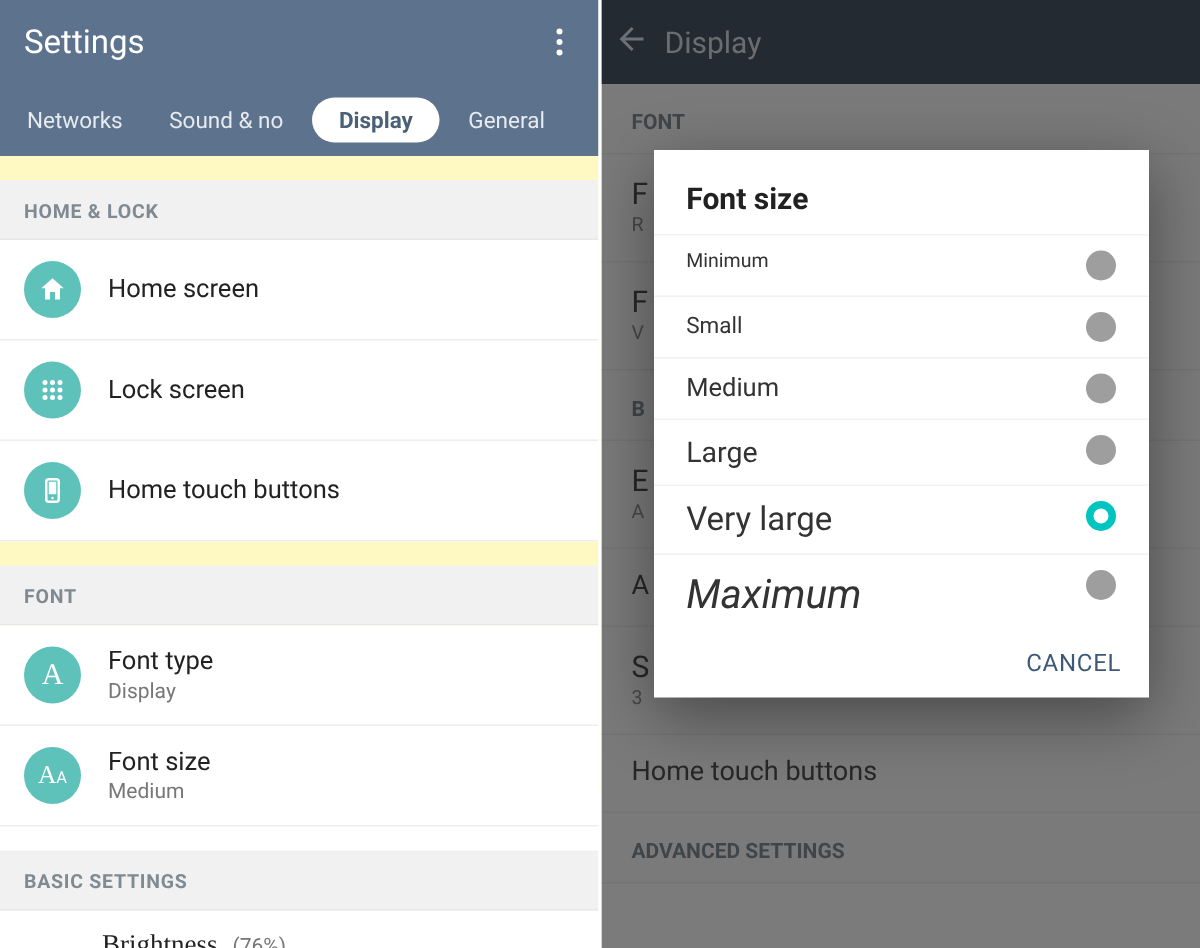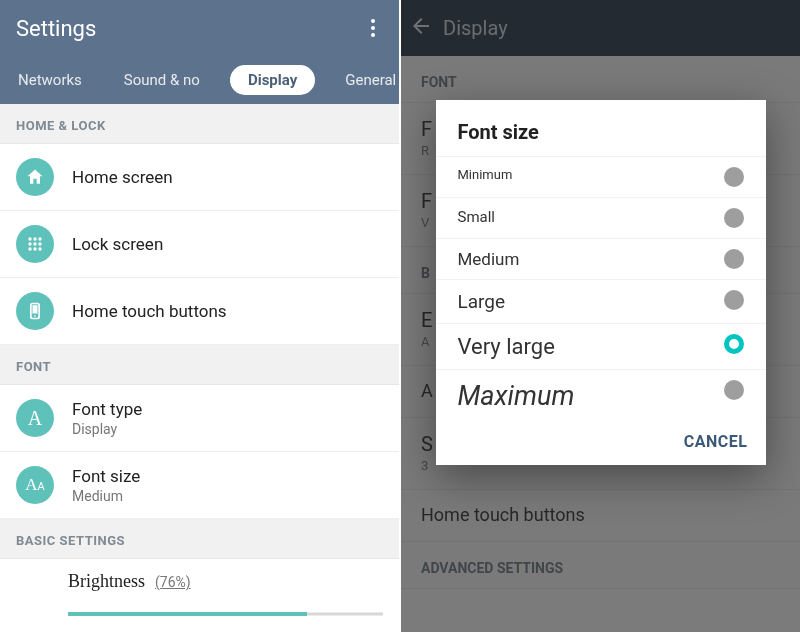--- a/index.html
+++ b/index.html
@@ -5,25 +5,25 @@
   * { box-sizing: border-box; margin: 0; padding: 0; font-family: Roboto, "Helvetica Neue", Arial, sans-serif; }
   body { width: 800px; height: 632px; overflow: hidden; display: flex; background: #fff; }
 
   
   .left { width: 399px; height: 532px; display: flex; flex-direction: column; background: #fef9c3; }
   .left-header { background: #5d738d; color: #fff; }
   .title-row { display: flex; align-items: center; justify-content: space-between; height: 56px; padding: 0 12px 0 16px; }
   .title { font-size: 22px; font-weight: 400; }
   .more-icon { width: 28px; height: 28px; display: flex; flex-direction: column; align-items: center; justify-content: center; gap: 3px; }
   .more-icon span { width: 4px; height: 4px; border-radius: 50%; background: #fff; }
-  .tabs { display: flex; align-items: center; height: 48px; padding: 0 6px; gap: 18px; overflow: hidden; }
+  .tabs { display: flex; align-items: center; height: 48px; padding: 0 6px; gap: 7px; overflow: hidden; }
   .tab { color: rgba(255,255,255,0.85); font-size: 15px; padding: 8px 12px; white-space: nowrap; }
   .tab.active { background: #fff; color: #4b5f77; border-radius: 18px; font-weight: 700; padding: 6px 18px; }
 
-  .section-header { background: #f1f1f1; color: #7f8a93; font-size: 13px; font-weight: 700; letter-spacing: 0.5px; padding: 14px 16px 10px; border-bottom: 1px solid #e7e7e7; }
+  .section-header { background: #f1f1f1; color: #7f8a93; font-size: 13px; font-weight: 700; letter-spacing: 0.5px; padding: 14px 16px 10px; border-bottom: 1px solid #e7e7e7; margin-top: 16px; }
   .list { background: #fff; }
   .item { display: flex; align-items: center; padding: 14px 16px; border-bottom: 1px solid #eee; gap: 18px; }
   .icon-circle { width: 38px; height: 38px; border-radius: 50%; background: #5ec2bb; color: #fff; display: flex; align-items: center; justify-content: center; flex-shrink: 0; }
   .icon-circle svg { width: 20px; height: 20px; fill: #fff; }
   .icon-circle .glyph { font-family: Georgia, 'Times New Roman', serif; font-size: 20px; color: #fff; }
   .item-text { display: flex; flex-direction: column; }
   .item-primary { font-size: 17px; color: #222; }
   .item-secondary { font-size: 14px; color: #777; margin-top: 2px; }
 
   .brightness { padding: 12px 16px 0 68px; }
@@ -54,21 +54,21 @@
   .dialog { width: 330px; background: #fff; box-shadow: 0 12px 40px rgba(0,0,0,0.4); }
   .dialog-title { font-size: 20px; font-weight: 700; color: #212121; padding: 20px 22px 12px; }
   .opt { display: flex; justify-content: space-between; padding: 10px 22px; border-top: 1px solid #f2f2f2; }
   .opt:first-of-type { border-top: none; }
   .opt-label { color: #333; }
   .radio { width: 20px; height: 20px; border-radius: 50%; background: #9e9e9e; flex-shrink: 0; }
   .radio.selected { background: #fff; border: 5px solid #00c4c0; width: 20px; height: 20px; }
   .sz-0 { font-size: 13px; } .sz-1 { font-size: 15px; } .sz-2 { font-size: 17px; }
   .sz-3 { font-size: 19px; } .sz-4 { font-size: 22px; } .sz-5 { font-size: 27px; font-style: italic; }
   .dialog-actions { display: flex; justify-content: flex-end; padding: 10px 18px 14px; }
-  .cancel { color: #3d5978; font-size: 16px; font-weight: 700; letter-spacing: 0.5px; }
+  .cancel { color: #3d5978; font-size: 16px; font-weight: 400; letter-spacing: 0.5px; }
 </style>
 </head>
 <body>
 
 <div class="left">
   <div class="left-header">
     <div class="title-row">
       <div class="title">Settings</div>
       <div class="more-icon">
           <span></span>

